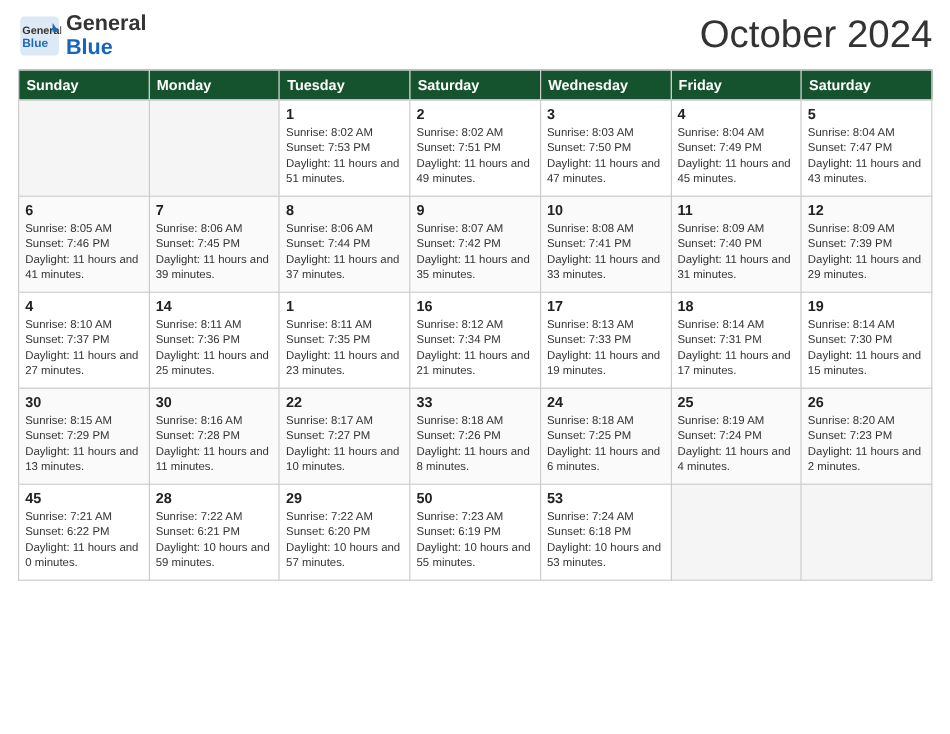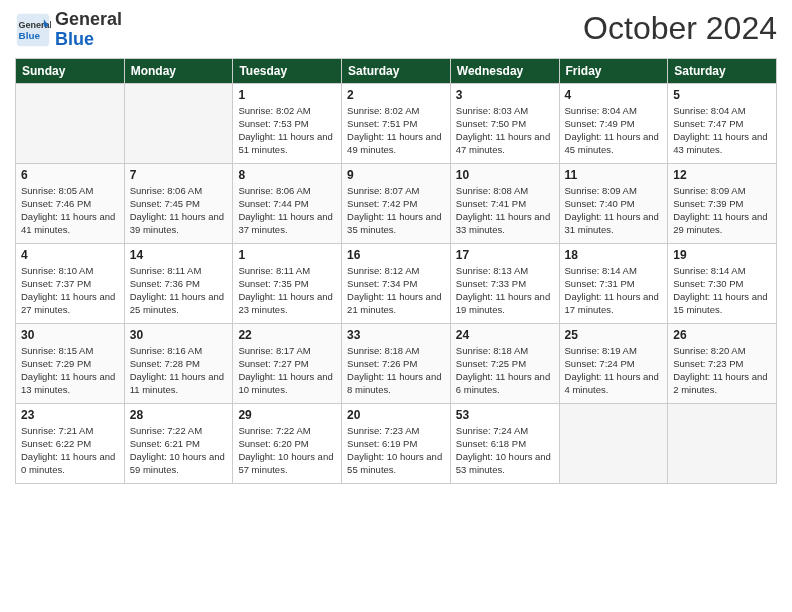--- a/index.html
+++ b/index.html
@@ -234,33 +234,33 @@
             <span class="day-num">25</span>
             <div class="day-info">Sunrise: 8:19 AM<br>Sunset: 7:24 PM<br>Daylight: 11 hours and 4 minutes.</div>
           </td>
           <td>
             <span class="day-num">26</span>
             <div class="day-info">Sunrise: 8:20 AM<br>Sunset: 7:23 PM<br>Daylight: 11 hours and 2 minutes.</div>
           </td>
         </tr>
         <tr>
           <td>
-            <span class="day-num">23</span>
+            <span class="day-num">45</span>
             <div class="day-info">Sunrise: 7:21 AM<br>Sunset: 6:22 PM<br>Daylight: 11 hours and 0 minutes.</div>
           </td>
           <td>
             <span class="day-num">28</span>
             <div class="day-info">Sunrise: 7:22 AM<br>Sunset: 6:21 PM<br>Daylight: 10 hours and 59 minutes.</div>
           </td>
           <td>
             <span class="day-num">29</span>
             <div class="day-info">Sunrise: 7:22 AM<br>Sunset: 6:20 PM<br>Daylight: 10 hours and 57 minutes.</div>
           </td>
           <td>
-            <span class="day-num">20</span>
+            <span class="day-num">50</span>
             <div class="day-info">Sunrise: 7:23 AM<br>Sunset: 6:19 PM<br>Daylight: 10 hours and 55 minutes.</div>
           </td>
           <td>
             <span class="day-num">53</span>
             <div class="day-info">Sunrise: 7:24 AM<br>Sunset: 6:18 PM<br>Daylight: 10 hours and 53 minutes.</div>
           </td>
           <td class="empty"></td>
           <td class="empty"></td>
         </tr>
       </tbody>

